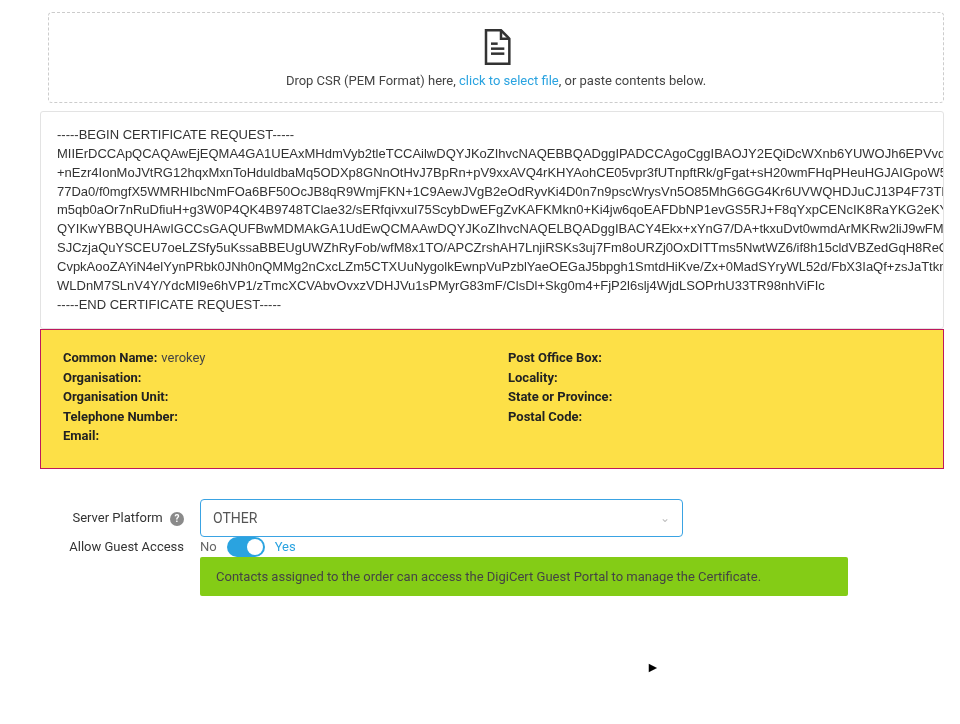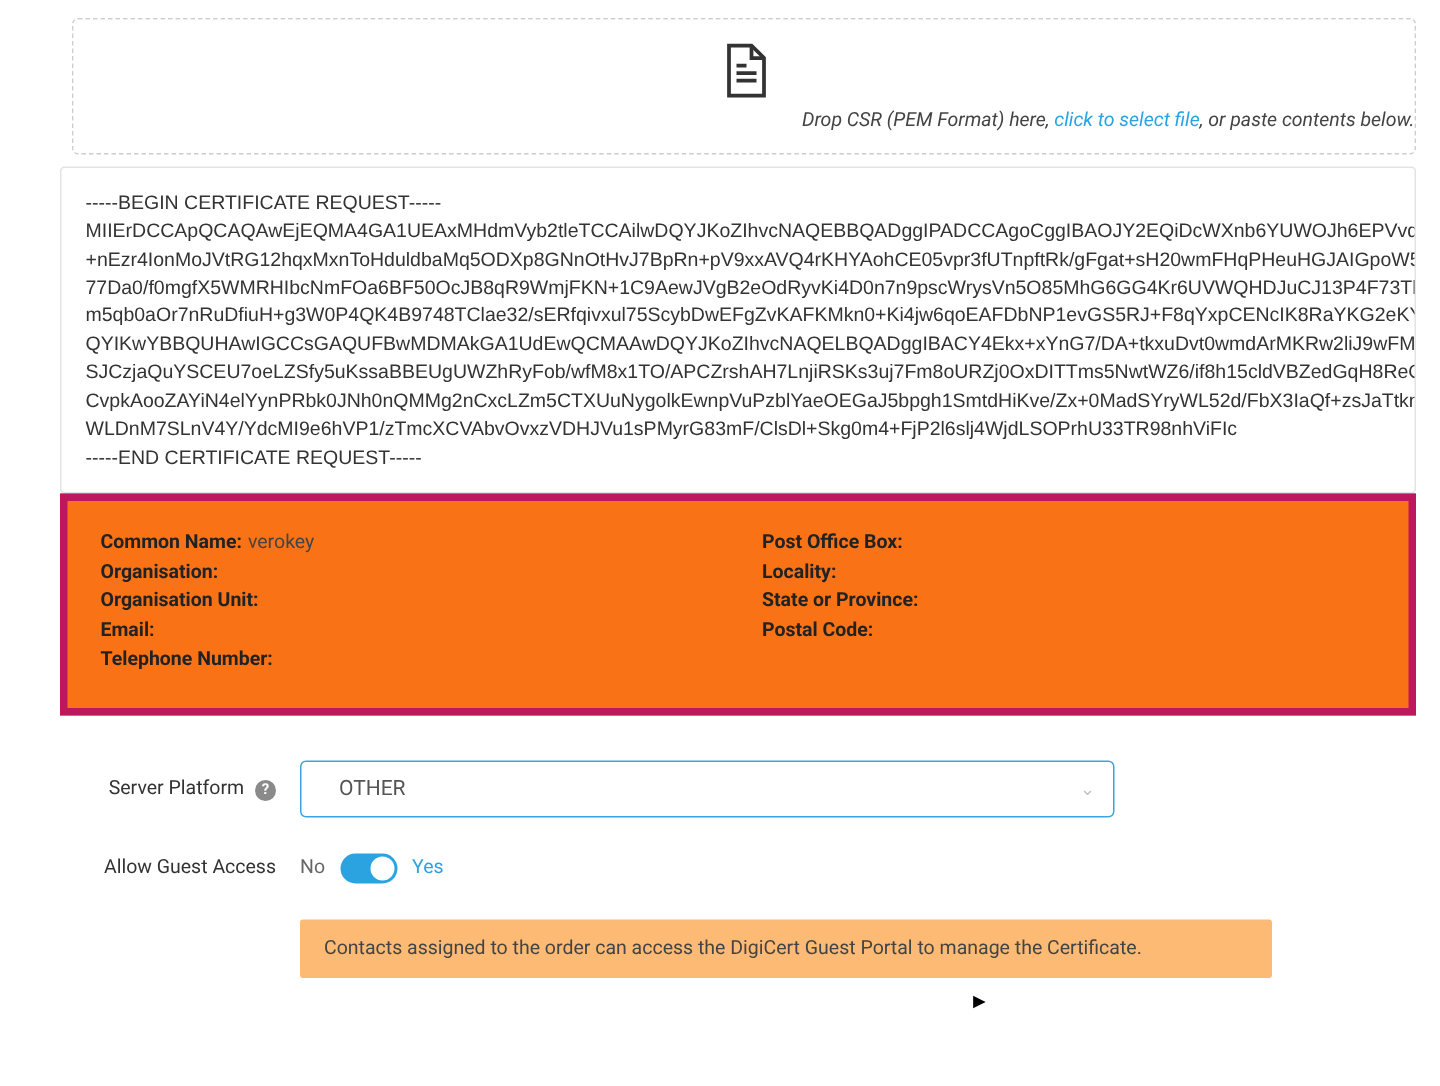--- a/index.html
+++ b/index.html
@@ -15,23 +15,22 @@
   }
   .page {
     padding: 0 0 0 24px;
     width: 100%;
   }
   .dashed-box {
     border: 1px dashed #ccc;
     border-radius: 4px;
     margin: 12px 16px 8px 24px;
     padding: 14px 0 14px 0;
-    text-align: right;
-    background: #fff;
-    font-style: italic;
+    text-align: center;
+    background: #fff;
   }
   .dashed-box .file-icon {
     margin: 0 auto 6px auto;
     width: 40px; height: 40px;
     display: block;
   }
   .drop-text { color: #444; font-size: 13px; }
   .drop-text a { color: #2aa3e0; text-decoration: none; cursor: pointer; }
   .csr-box {
     border: 1px solid #e3e3e3;
@@ -40,22 +39,22 @@
     padding: 14px 16px;
     background: #fff;
     font-family: Arial, sans-serif;
     font-size: 13px;
     color: #333;
     line-height: 1.45;
     white-space: pre;
     overflow: hidden;
   }
   .info-panel {
-    background: #f97316;
-    border: 5px solid #be185d;
+    background: #fde047;
+    border: 1px solid #be185d;
     margin: 0 16px 0 16px;
     padding: 18px 22px 22px 22px;
     display: flex;
     gap: 32px;
   }
   .info-col { flex: 1; font-size: 13px; color: #333; line-height: 1.5; }
   .info-col .label { font-weight: 700; color: #222; }
   .info-col .val { color: #444; margin-left: 4px; }
   .section-wrap { margin: 30px 16px 0 16px; }
   .section-header {
@@ -63,21 +62,20 @@
     align-items: center;
     color: #666;
     font-size: 13px;
     margin-bottom: 24px;
   }
   .section-header .line-left { width: 28px; border-top: 1px solid #ddd; margin-right: 10px; }
   .section-header .line-right { flex: 1; border-top: 1px solid #ddd; margin-left: 10px; }
   .form-row {
     display: flex;
     align-items: center;
-    margin-bottom: 24px;
   }
   .form-label {
     width: 160px;
     text-align: right;
     padding-right: 16px;
     color: #333;
     font-size: 13px;
   }
   .help-icon {
     display: inline-flex;
@@ -86,24 +84,24 @@
     width: 14px; height: 14px;
     border-radius: 50%;
     background: #8a8a8a;
     color: #fff;
     font-size: 10px;
     font-weight: 700;
     margin-left: 4px;
     cursor: default;
   }
   .select-box {
-    width: 543px;
+    width: 483px;
     border: 1px solid #3aa3e3;
     border-radius: 4px;
-    padding: 10px 30px 10px 25px;
+    padding: 10px 30px 10px 12px;
     font-size: 14px;
     color: #555;
     background: #fff;
     position: relative;
     cursor: pointer;
   }
   .select-box .chev {
     position: absolute; right: 12px; top: 50%; transform: translateY(-50%);
     color: #c0c0c0;
     font-size: 12px;
@@ -125,21 +123,21 @@
   .toggle .knob {
     position: absolute;
     top: 2px; right: 2px;
     width: 16px; height: 16px;
     background: #fff;
     border-radius: 50%;
   }
   .hint-box {
     margin-left: 160px;
     width: 648px;
-    background: #fdba74;
+    background: #84cc16;
     border: none;
     padding: 12px 16px;
     font-size: 13px;
     color: #444;
     border-radius: 2px;
   }
   .footer-btn-row {
     display: flex;
     justify-content: flex-end;
     padding: 40px 140px 14px 0;
@@ -180,22 +178,22 @@
 <span>SJCzjaQuYSCEU7oeLZSfy5uKssaBBEUgUWZhRyFob/wfM8x1TO/APCZrshAH7LnjiRSKs3uj7Fm8oURZj0OxDITTms5NwtWZ6/if8h15cldVBZedGqH8ReQ1hZ1jF85KU7463IuYYndFuo</span>
 <span>CvpkAooZAYiN4elYynPRbk0JNh0nQMMg2nCxcLZm5CTXUuNygolkEwnpVuPzblYaeOEGaJ5bpgh1SmtdHiKve/Zx+0MadSYryWL52d/FbX3IaQf+zsJaTtknIbZGjjkLkVbdVox08Lp1JAZ</span>
 <span>WLDnM7SLnV4Y/YdcMI9e6hVP1/zTmcXCVAbvOvxzVDHJVu1sPMyrG83mF/ClsDl+Skg0m4+FjP2l6slj4WjdLSOPrhU33TR98nhViFIc</span>
 <span>-----END CERTIFICATE REQUEST-----</span></div>
 
   <div class="info-panel">
     <div class="info-col">
       <div><span class="label">Common Name:</span><span class="val">verokey</span></div>
       <div><span class="label">Organisation:</span><span class="val"></span></div>
       <div><span class="label">Organisation Unit:</span><span class="val"></span></div>
+      <div><span class="label">Telephone Number:</span><span class="val"></span></div>
       <div><span class="label">Email:</span><span class="val"></span></div>
-      <div><span class="label">Telephone Number:</span><span class="val"></span></div>
     </div>
     <div class="info-col">
       <div><span class="label">Post Office Box:</span><span class="val"></span></div>
       <div><span class="label">Locality:</span><span class="val"></span></div>
       <div><span class="label">State or Province:</span><span class="val"></span></div>
       <div><span class="label">Postal Code:</span><span class="val"></span></div>
     </div>
   </div>
 
   <div class="section-wrap">

